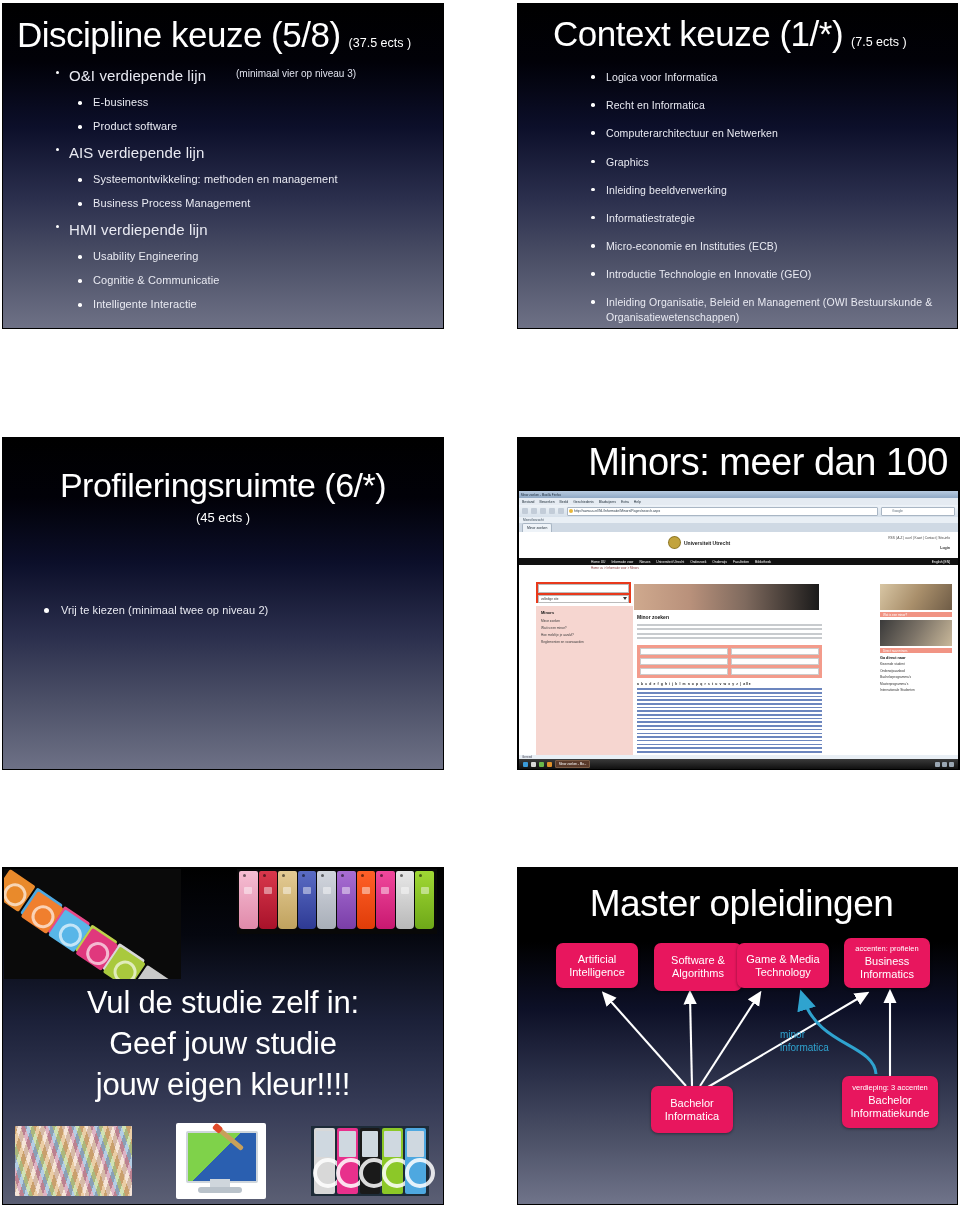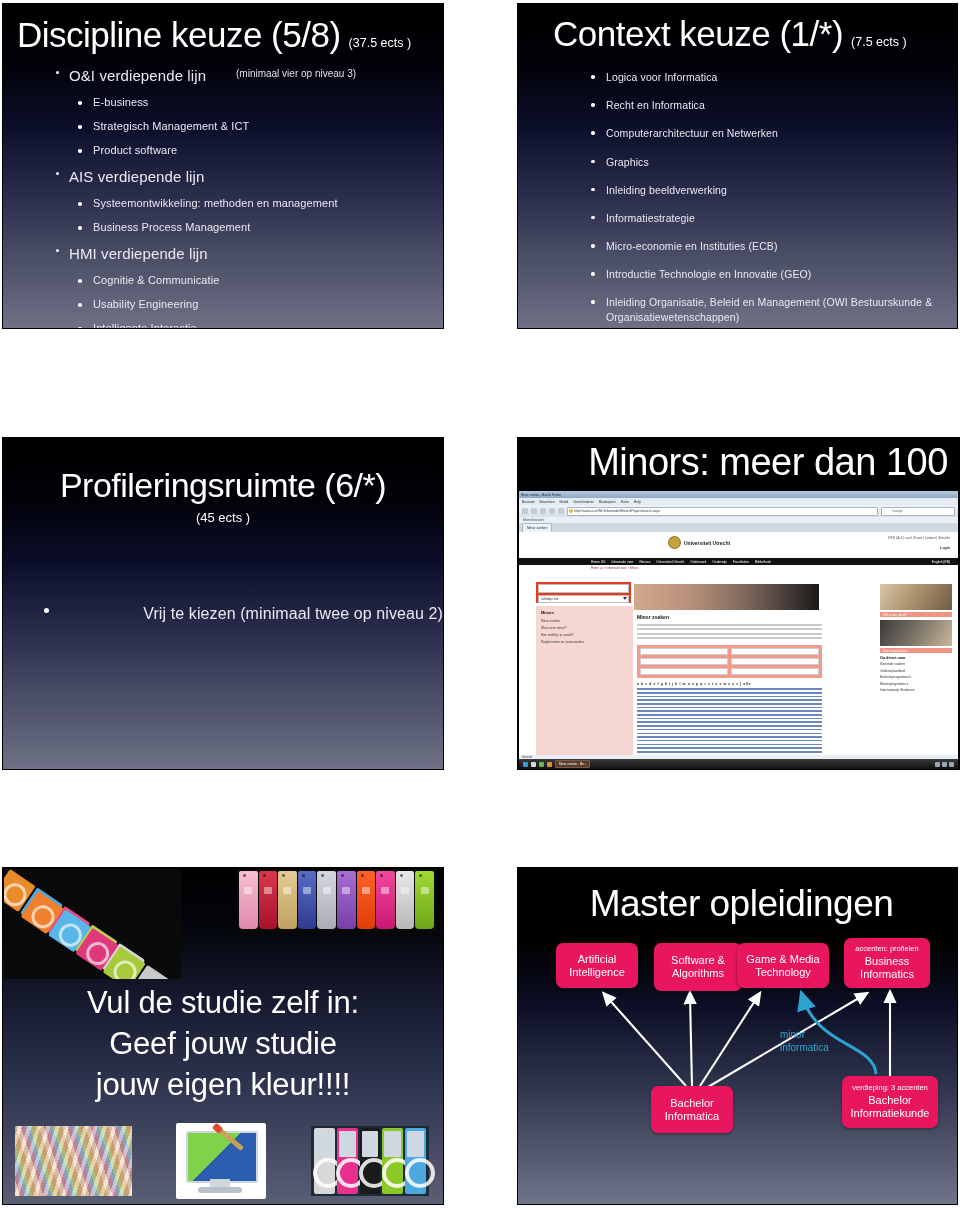--- a/index.html
+++ b/index.html
@@ -40,21 +40,21 @@
   #s2 .title-row{position:absolute;left:35px;top:12px;}
   #s2 .ttl{font-size:35px;display:inline-block;vertical-align:baseline;}
   #s2 .sub{font-size:12.5px;display:inline-block;margin-left:8px;vertical-align:baseline;}
   #s2 .body{position:absolute;left:54px;top:66px;width:400px;}
 
   
   #s3{left:2px;top:437px;width:442px;height:333px;}
   #s3 .ttl{position:absolute;left:0;right:0;top:30px;text-align:center;font-size:34px;}
   #s3 .sub{position:absolute;left:0;right:0;top:72px;text-align:center;font-size:13px;}
   #s3 .body{position:absolute;left:20px;top:165px;width:420px;}
-  #s3 .lp{font-size:16px;padding-left:38px;text-align:right;}
+  #s3 .lp{font-size:11px;padding-left:38px;}
   #s3 .lp:before{width:5px;height:5px;left:21px;top:5px;}
 
   
   #s4{left:517px;top:437px;width:502px;height:333px;background:#000;}
   #s4 .ttl{position:absolute;left:0;right:0;top:5px;text-align:center;font-size:38px;}
   .browser{position:absolute;left:1px;top:53px;width:439px;height:278px;background:#dfe6ef;overflow:hidden;
            font-family:"Liberation Sans",sans-serif;}
   .bz-titlebar{height:7px;background:linear-gradient(180deg,#b8cbe0,#8fa8c4);display:flex;align-items:center;
                padding:0 2px;font-size:3px;color:#203040;}
   .bz-menubar{height:7px;background:#e5ebf2;display:flex;gap:5px;align-items:center;padding:0 3px;font-size:3.4px;color:#22303c;}
@@ -166,28 +166,27 @@
 <body>
 
 <div class="slide" id="s1">
   <div class="title-row">
     <span class="ttl">Discipline keuze (5/8)</span><span class="sub">(37.5 ects )</span>
   </div>
   <div class="note">(minimaal vier op niveau 3)</div>
   <div class="body">
     <div class="bul l1">O&amp;I verdiepende lijn</div>
     <div class="bul l2">E-business</div>
-    <div class="bul l2">Strategisch Management &amp; ICT</div>
     <div class="bul l2">Product software</div>
     <div class="bul l1">AIS verdiepende lijn</div>
     <div class="bul l2">Systeemontwikkeling: methoden en management</div>
     <div class="bul l2">Business Process Management</div>
     <div class="bul l1">HMI verdiepende lijn</div>
+    <div class="bul l2">Usability Engineering</div>
     <div class="bul l2">Cognitie &amp; Communicatie</div>
-    <div class="bul l2">Usability Engineering</div>
     <div class="bul l2">Intelligente Interactie</div>
   </div>
 </div>
 
 <div class="slide" id="s2">
   <div class="title-row">
     <span class="ttl">Context keuze (1/*)</span><span class="sub">(7.5 ects )</span>
   </div>
   <div class="body">
     <div class="bul lp">Logica voor Informatica</div>

